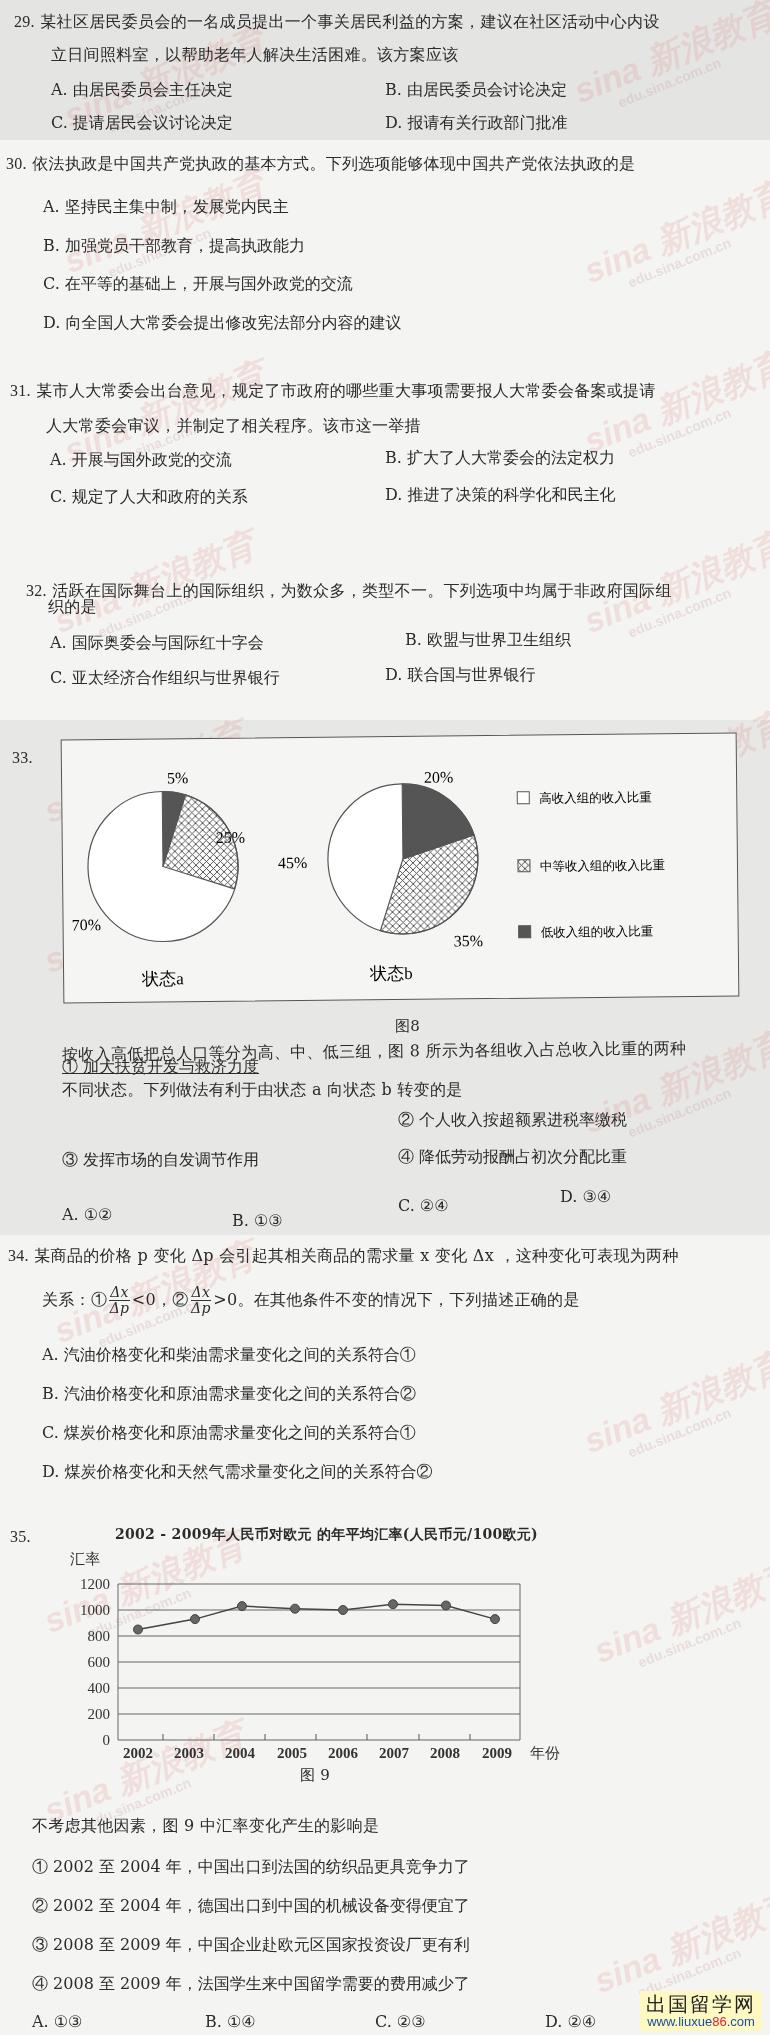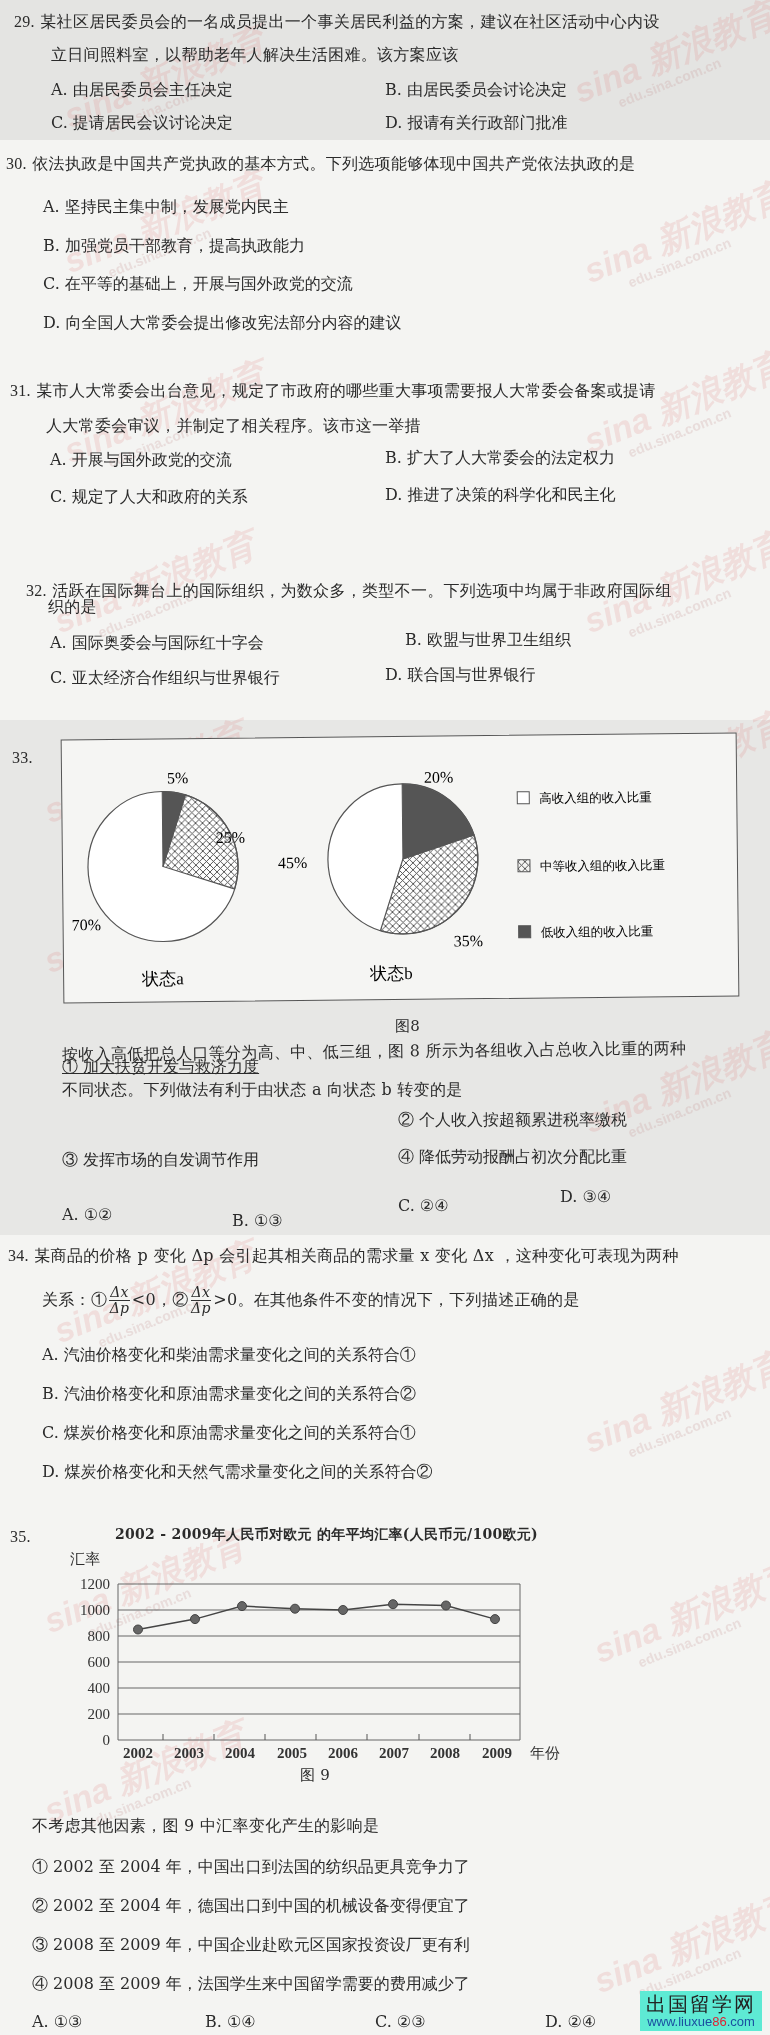--- a/index.html
+++ b/index.html
@@ -15,21 +15,21 @@
   .line { position: absolute; font-size: 16px; line-height: 20px; white-space: nowrap; letter-spacing: 0.3px; }
   .qnum { font-family: "Liberation Serif", serif; }
   .opt { position: absolute; font-size: 16px; line-height: 20px; white-space: nowrap; }
   .wm {
     position: absolute; color: rgba(220,120,120,0.18); font-family: "Liberation Sans", sans-serif;
     font-weight: bold; transform: rotate(-22deg); pointer-events: none; white-space: nowrap;
   }
   .wm .big { font-size: 34px; font-style: italic; }
   .wm .small { font-size: 14px; display: block; margin-left: 36px; margin-top: -6px; color: rgba(200,150,150,0.25); }
   svg text { font-family: "Liberation Serif", serif; }
-  .footer-logo { position: absolute; right: 8px; bottom: 4px; text-align: center; background: #5eead4; padding: 2px 6px; }
+  .footer-logo { position: absolute; right: 8px; bottom: 4px; text-align: center; background: #fef9c3; padding: 2px 6px; }
   .footer-logo .cn { font-family: "DejaVu Sans", sans-serif; font-size: 20px; color: #222; letter-spacing: 2px; line-height: 22px; }
   .footer-logo .url { font-family: "Liberation Sans", sans-serif; font-size: 13px; color: #1a4fa0; line-height: 14px; }
   .footer-logo .url .hl { color: #d23; }
   .frac { display: inline-block; vertical-align: middle; text-align: center; font-style: italic; font-size: 14px; line-height: 15px; margin: 0 2px; }
   .frac span { display: block; }
   .frac .num { border-bottom: 1px solid #333; padding: 0 1px; }
 </style>
 </head>
 <body>
 

